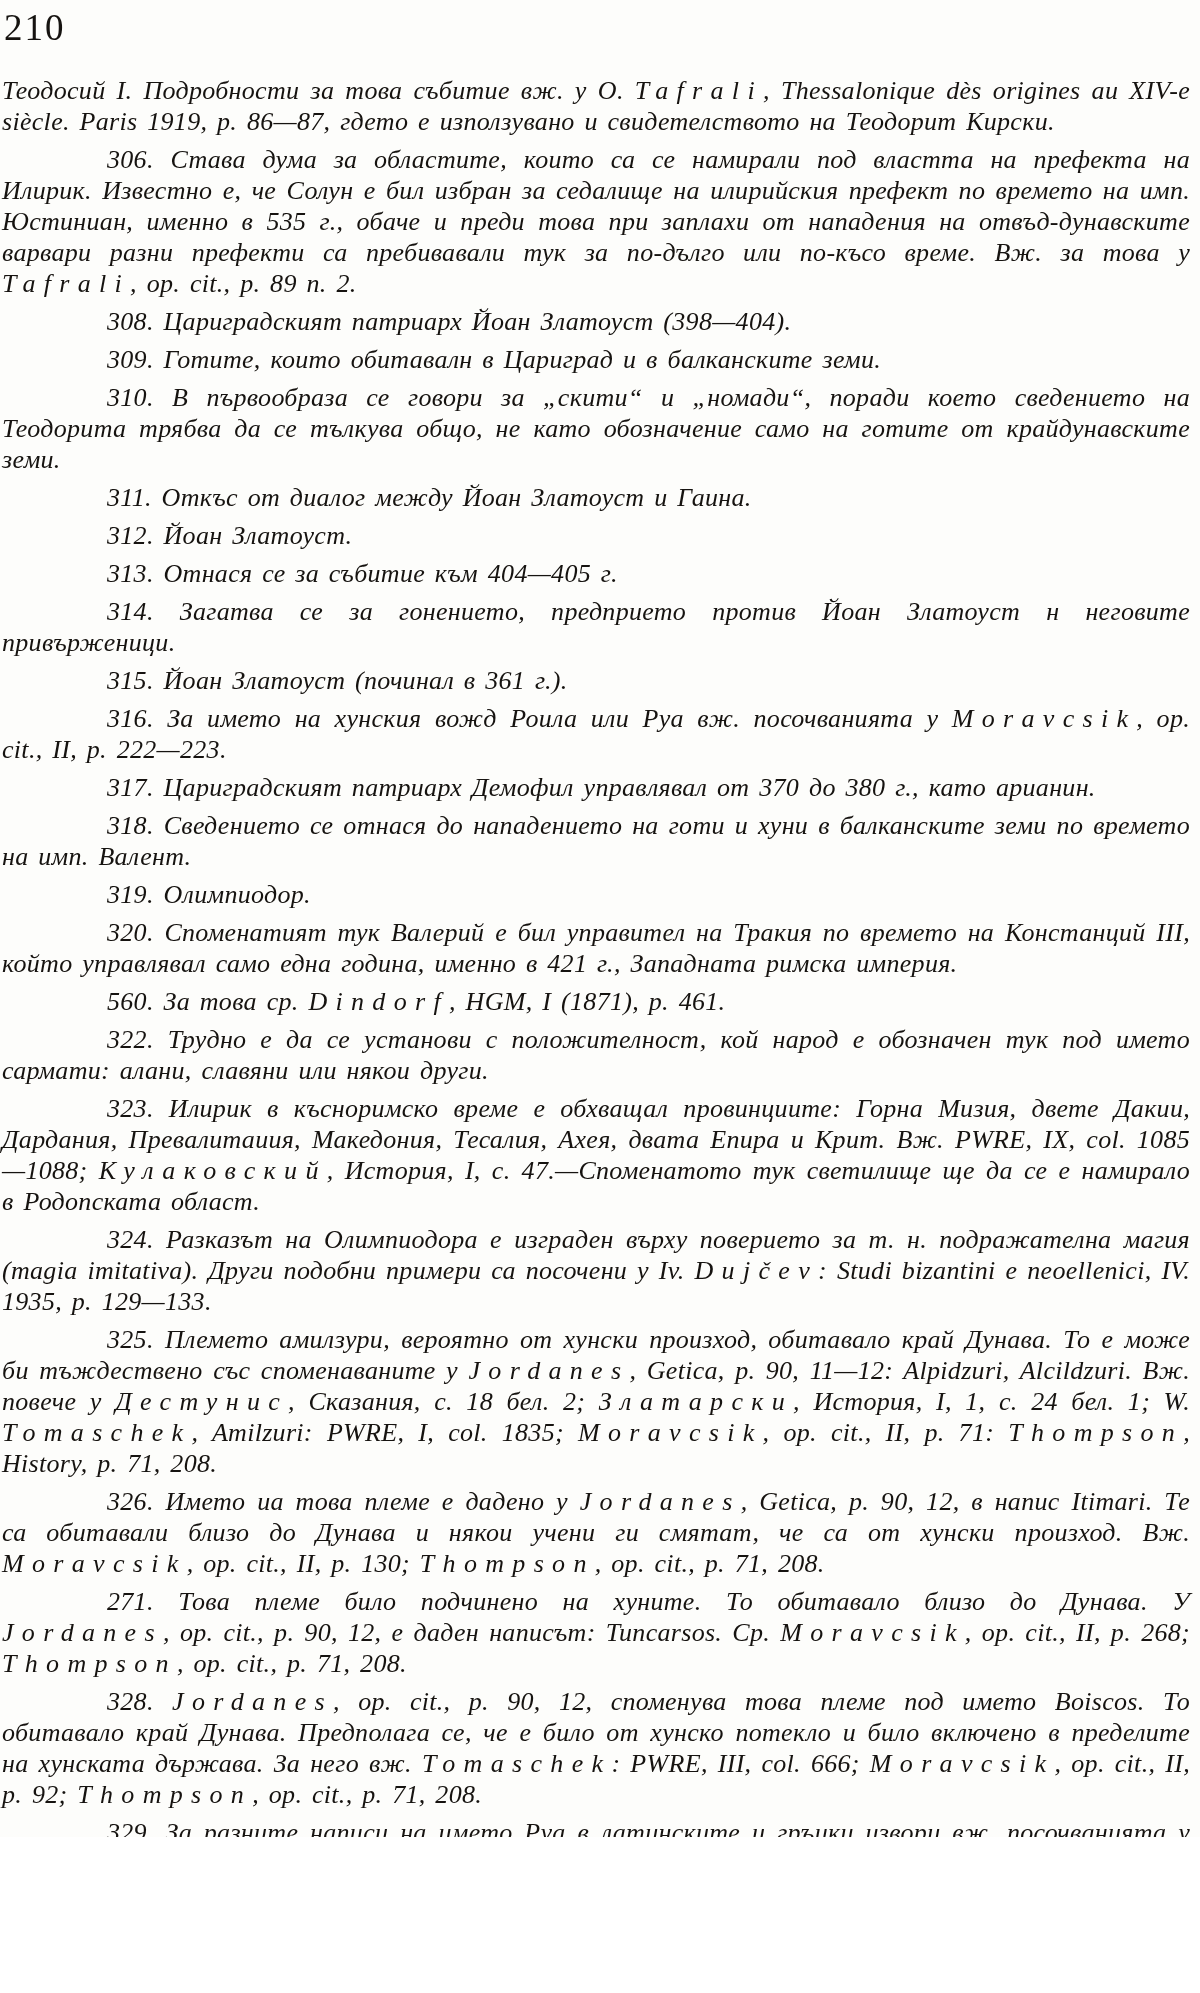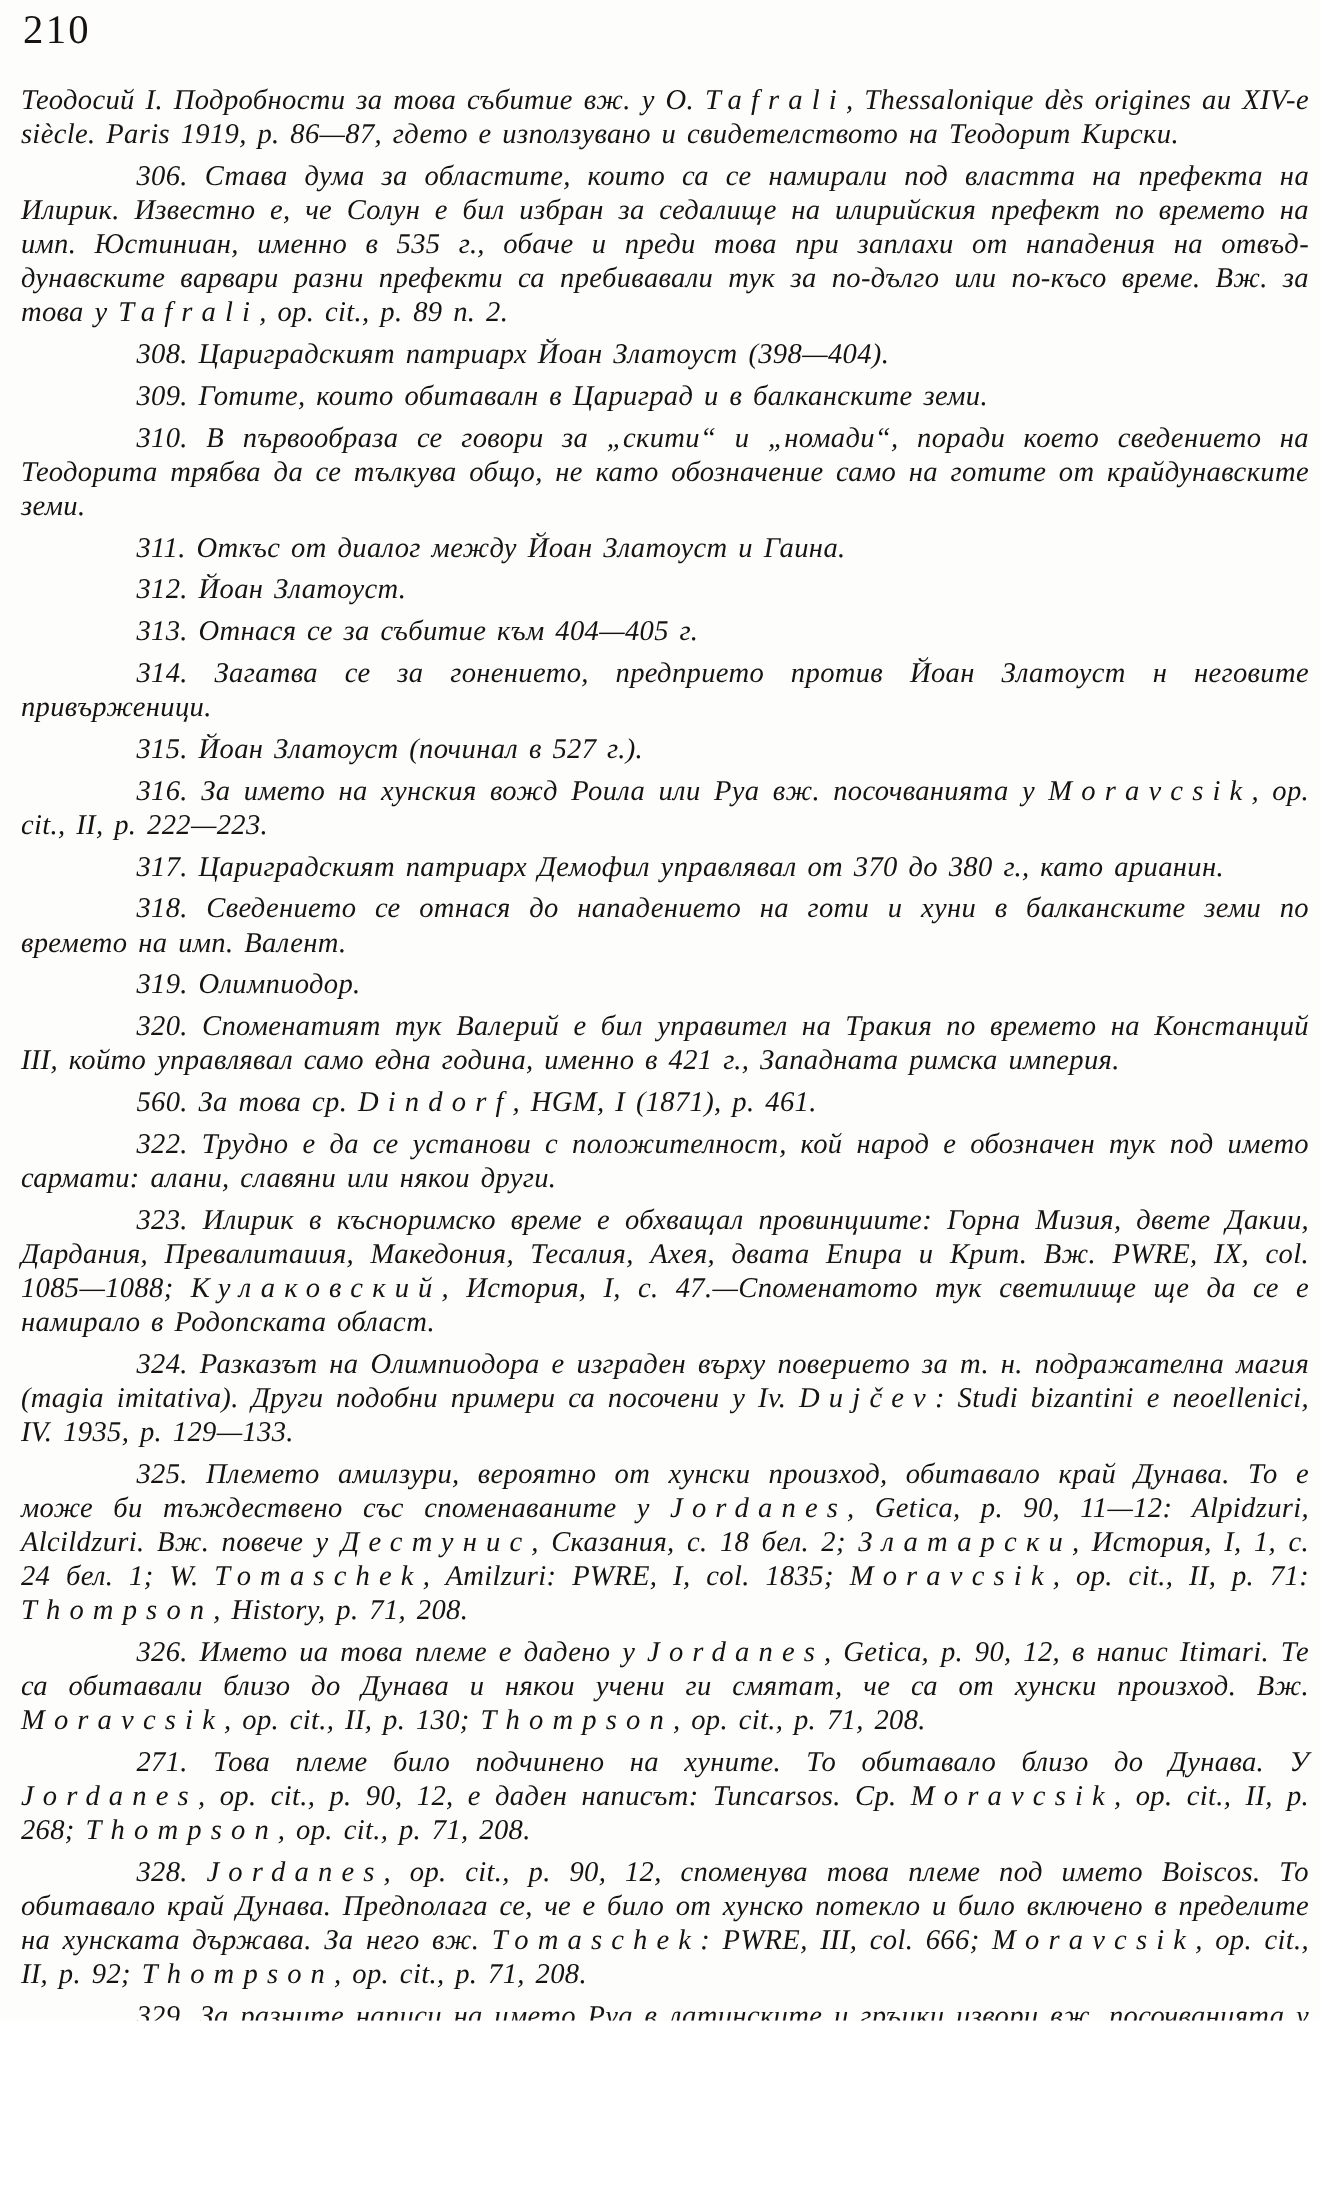--- a/index.html
+++ b/index.html
@@ -8,21 +8,21 @@
     background: #ffffff;
   }
   .page {
     position: relative;
     width: 1200px;
     height: 1837px;
     box-sizing: border-box;
     background: #fdfdfb;
     color: #161310;
     font-family: "Liberation Serif", "DejaVu Serif", serif;
-    padding: 8px 10px 0 19px;
+    padding: 8px 10px 0 2px;
     overflow: hidden;
   }
   .page-number {
     font-size: 37px;
     font-weight: 500;
     letter-spacing: 2px;
     margin: 0 0 26px 2px;
     line-height: 1.1;
   }
   .body-text {
@@ -51,21 +51,21 @@
   <div class="body-text">
       <p class=""><span>Теодосий I. Подробности за това събитие вж. у О. </span><span class="sperr">Tafrali</span><span>, Thessalonique dès origines au XIV-e siècle. Paris 1919, p. 86—87, гдето е използувано и свидетелството на Теодорит Кирски.</span></p>
       <p class="indent"><span>306. </span><span>Става дума за областите, които са се намирали под властта на префекта на Илирик. Известно е, че Солун е бил избран за седалище на илирийския префект по времето на имп. Юстиниан, именно в 535 г., обаче и преди това при заплахи от нападения на отвъд-дунавските варвари разни префекти са пребивавали тук за по-дълго или по-късо време. Вж. за това у </span><span class="sperr">Tafrali</span><span>, op. cit., p. 89 n. 2.</span></p>
       <p class="indent"><span>308. </span><span>Цариградският патриарх Йоан Златоуст (398—404).</span></p>
       <p class="indent"><span>309. </span><span>Готите, които обитавалн в Цариград и в балканските земи.</span></p>
       <p class="indent"><span>310. </span><span>В първообраза се говори за „скити“ и „номади“, поради което сведението на Теодорита трябва да се тълкува общо, не като обозначение само на готите от крайдунавските земи.</span></p>
       <p class="indent"><span>311. </span><span>Откъс от диалог между Йоан Златоуст и Гаина.</span></p>
       <p class="indent"><span>312. </span><span>Йоан Златоуст.</span></p>
       <p class="indent"><span>313. </span><span>Отнася се за събитие към 404—405 г.</span></p>
       <p class="indent"><span>314. </span><span>Загатва се за гонението, предприето против Йоан Златоуст н неговите привърженици.</span></p>
-      <p class="indent"><span>315. </span><span>Йоан Златоуст (починал в 527 г.).</span></p>
+      <p class="indent"><span>315. </span><span>Йоан Златоуст (починал в 361 г.).</span></p>
       <p class="indent"><span>316. </span><span>За името на хунския вожд Роила или Руа вж. посочванията у </span><span class="sperr">Moravcsik</span><span>, op. cit., II, p. 222—223.</span></p>
       <p class="indent"><span>317. </span><span>Цариградският патриарх Демофил управлявал от 370 до 380 г., като арианин.</span></p>
       <p class="indent"><span>318. </span><span>Сведението се отнася до нападението на готи и хуни в балканските земи по времето на имп. Валент.</span></p>
       <p class="indent"><span>319. </span><span>Олимпиодор.</span></p>
       <p class="indent"><span>320. </span><span>Споменатият тук Валерий е бил управител на Тракия по времето на Констанций III, който управлявал само една година, именно в 421 г., Западната римска империя.</span></p>
       <p class="indent"><span>560. </span><span>За това ср. </span><span class="sperr">Dindorf</span><span>, HGM, I (1871), p. 461.</span></p>
       <p class="indent"><span>322. </span><span>Трудно е да се установи с положителност, кой народ е обозначен тук под името сармати: алани, славяни или някои други.</span></p>
       <p class="indent"><span>323. </span><span>Илирик в късноримско време е обхващал провинциите: Горна Мизия, двете Дакии, Дардания, Превалитаиия, Македония, Тесалия, Ахея, двата Епира и Крит. Вж. PWRE, IX, col. 1085—1088; </span><span class="sperr">Кулаковский</span><span>, История, I, с. 47.—Споменатото тук светилище ще да се е намирало в Родопската област.</span></p>
       <p class="indent"><span>324. </span><span>Разказът на Олимпиодора е изграден върху поверието за т. н. подражателна магия (magia imitativa). Други подобни примери са посочени у Iv. </span><span class="sperr">Dujčev</span><span>: Studi bizantini e neoellenici, IV. 1935, p. 129—133.</span></p>
       <p class="indent"><span>325. </span><span>Племето амилзури, вероятно от хунски произход, обитавало край Дунава. То е може би тъждествено със споменаваните у </span><span class="sperr">Jordanes</span><span>, Getica, p. 90, 11—12: Alpidzuri, Alcildzuri. Вж. повече у </span><span class="sperr">Дестунис</span><span>, Сказания, с. 18 бел. 2; </span><span class="sperr">Златарски</span><span>, История, I, 1, с. 24 бел. 1; W. </span><span class="sperr">Tomaschek</span><span>, Amilzuri: PWRE, I, col. 1835; </span><span class="sperr">Moravcsik</span><span>, op. cit., II, p. 71: </span><span class="sperr">Thompson</span><span>, History, p. 71, 208.</span></p>

